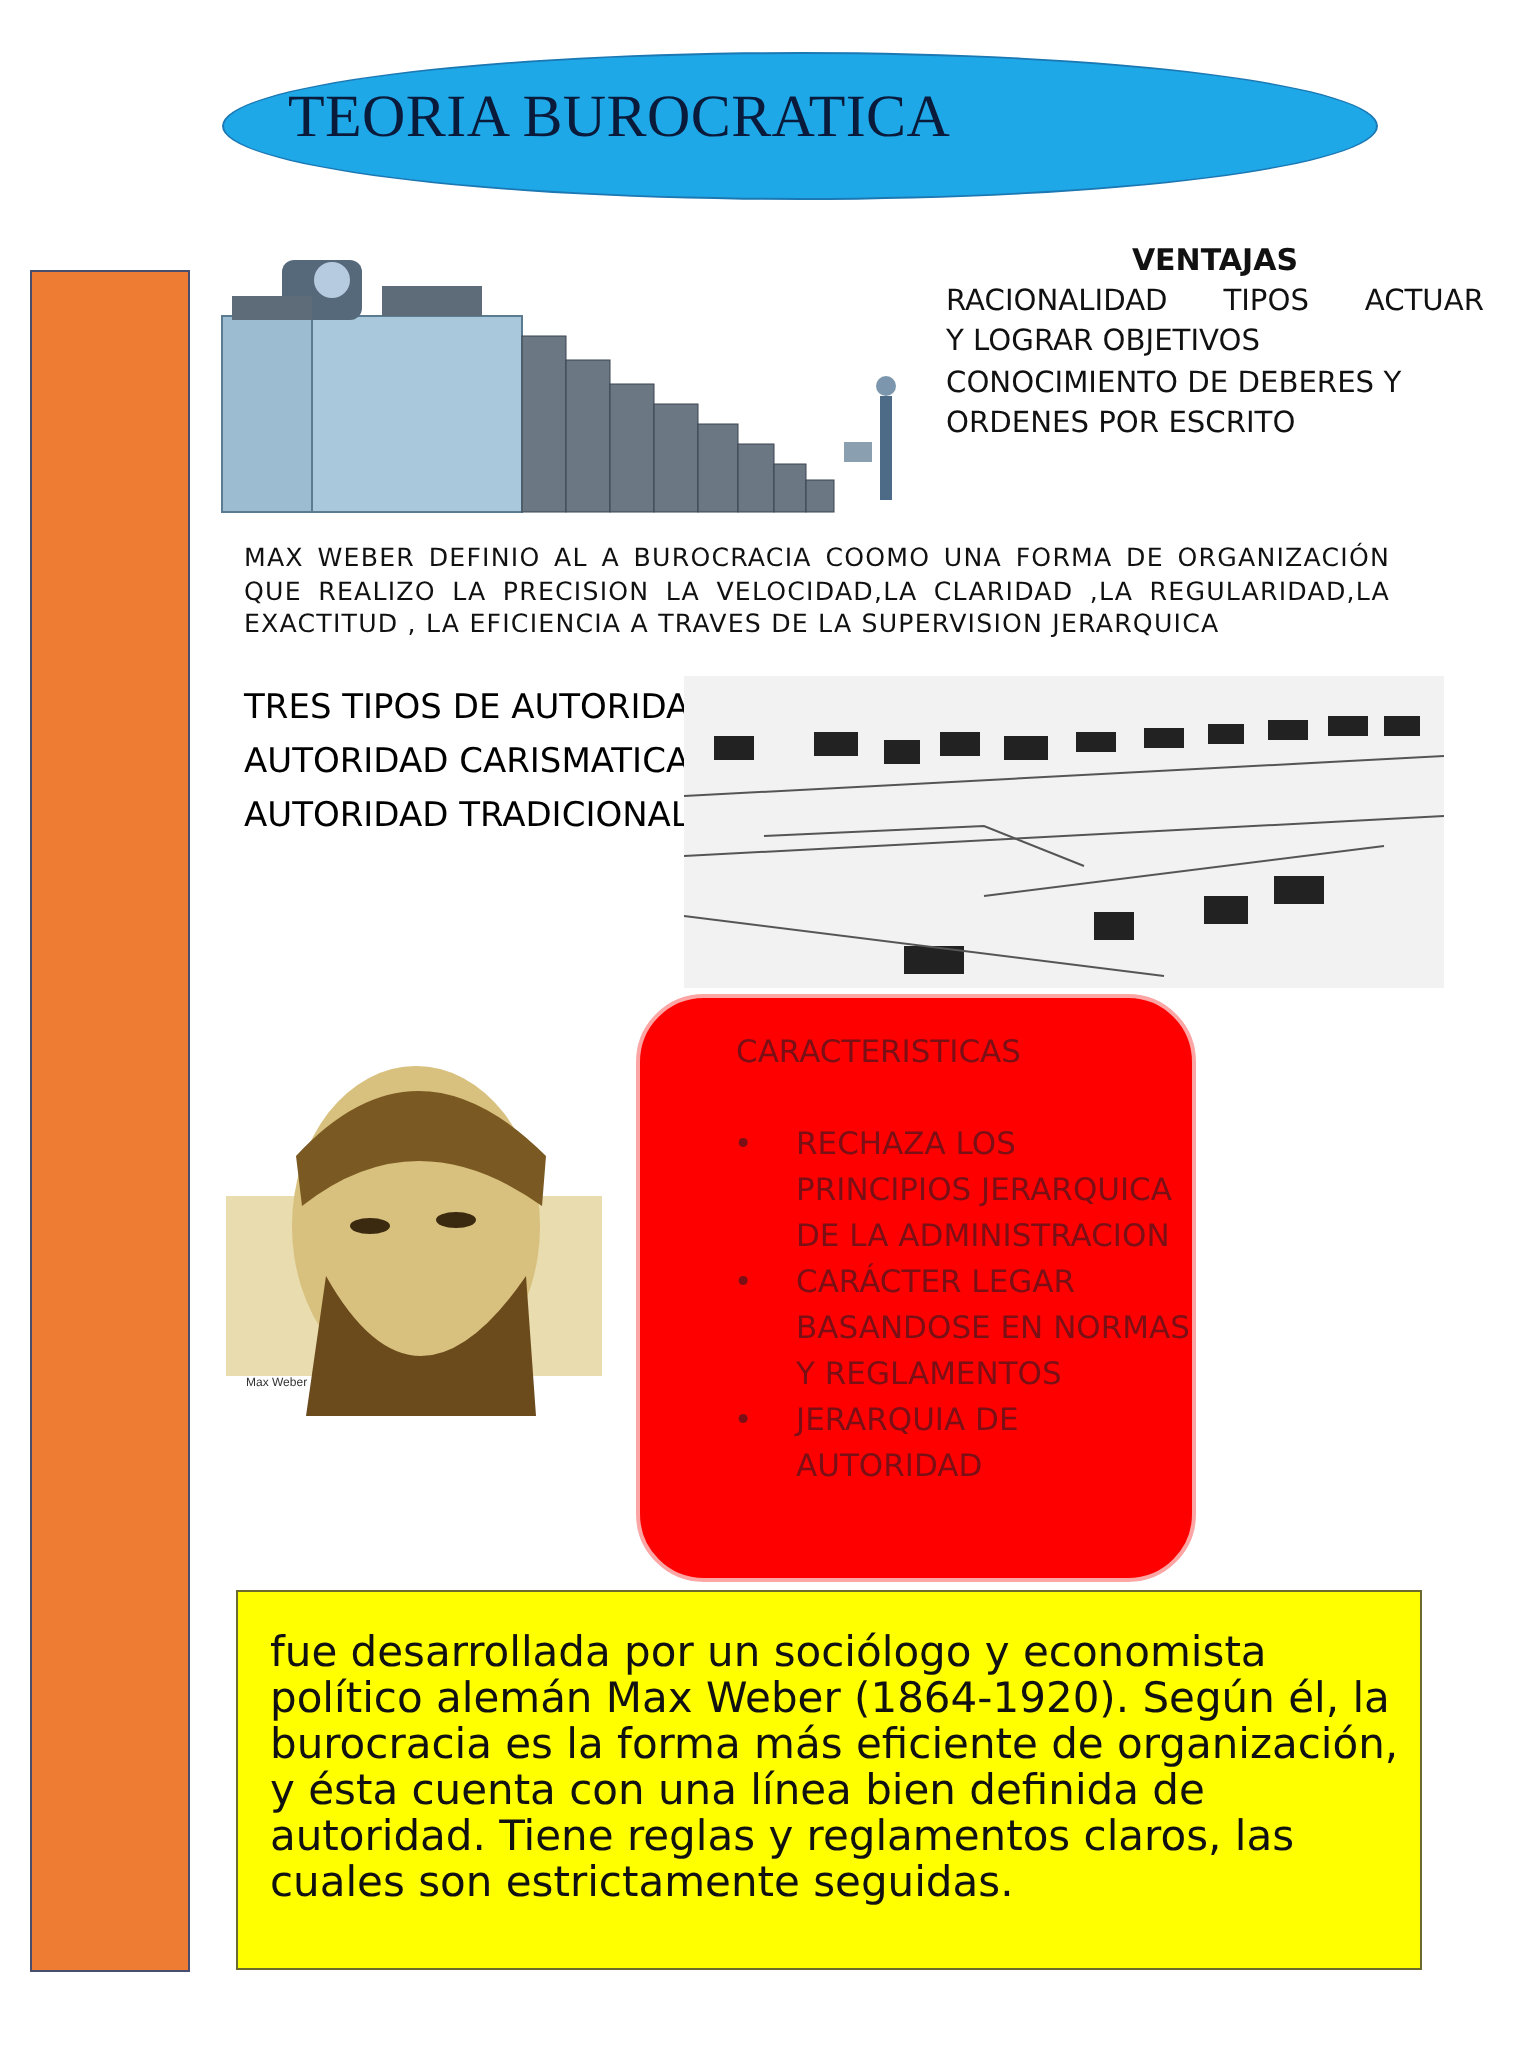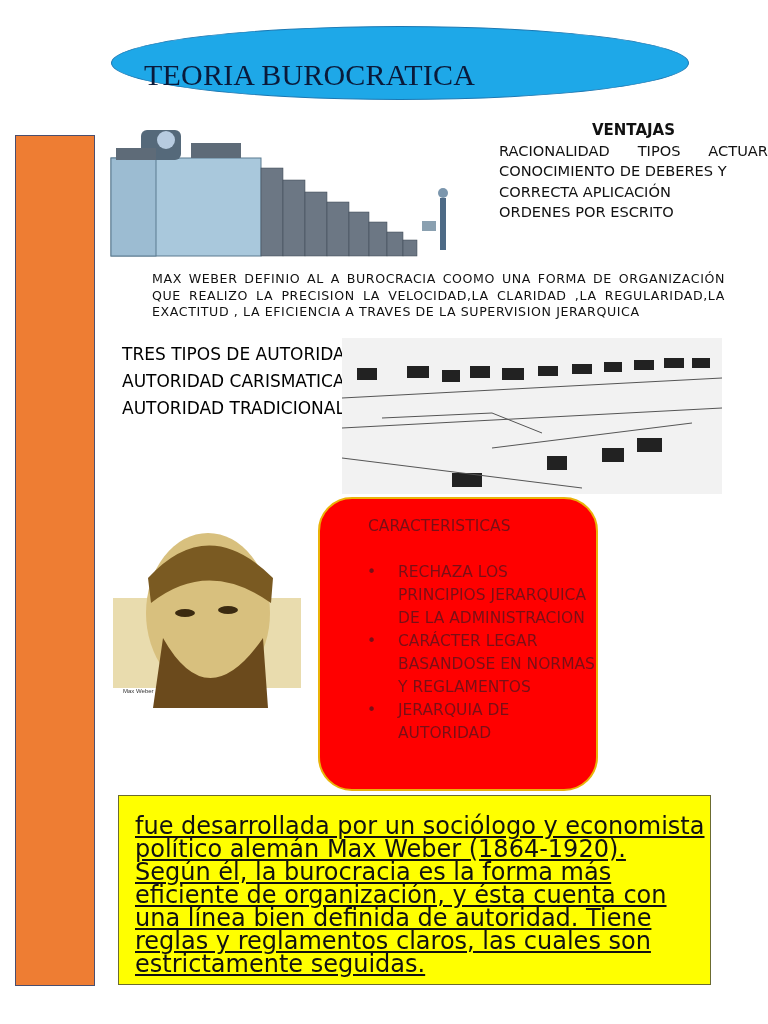--- a/index.html
+++ b/index.html
@@ -1,45 +1,45 @@
 <!DOCTYPE html>
 <html><head>
 <meta charset="utf-8">
 <style>
   html, body { margin: 0; padding: 0; }
   body { width: 768px; height: 1024px; background: #ffffff; position: relative; overflow: hidden; font-family: "DejaVu Sans", "Liberation Sans", sans-serif; color: #111; }
   .abs { position: absolute; }
 
   .title-oval { left: 111px; top: 26px; width: 578px; height: 74px; border-radius: 50%; background: #1ea8e8; border: 1.5px solid #1b78b3; box-sizing: border-box; }
-  .title-text { left: 144px; top: 42px; font-family: "Liberation Serif", "DejaVu Serif", serif; font-size: 30px; color: #0a1a3a; letter-spacing: 0.2px; white-space: nowrap; margin-top: 16px; }
+  .title-text { left: 144px; top: 42px; font-family: "Liberation Serif", "DejaVu Serif", serif; font-size: 30px; color: #0a1a3a; letter-spacing: 0.2px; white-space: nowrap; }
 
   .sidebar { left: 15px; top: 135px; width: 80px; height: 851px; background: #ee7d33; border: 1.5px solid #4a4e6e; box-sizing: border-box; }
 
   .img-stairs { left: 96px; top: 118px; width: 370px; height: 143px; background: #fff; overflow: hidden; }
-  .ventajas { left: 473px; top: 120px; width: 269px; font-size: 14.6px; line-height: 20.5px; color: #111; margin-left: 26px; }
+  .ventajas { left: 473px; top: 120px; width: 269px; font-size: 14.6px; line-height: 20.5px; color: #111; }
   .ventajas .h { text-align: center; font-weight: bold; font-size: 15px; }
   .ventajas .just { text-align: justify; text-align-last: justify; }
 
-  .weber-def { left: 122px; top: 271px; width: 573px; font-size: 12.6px; line-height: 16.5px; letter-spacing: 0.6px; text-align: justify; color: #111; margin-left: 30px; }
+  .weber-def { left: 122px; top: 271px; width: 573px; font-size: 12.6px; line-height: 16.5px; letter-spacing: 0.6px; text-align: justify; color: #111; }
 
   .tipos { left: 122px; top: 346px; font-size: 17px; color: #000000; }
   .tipos div { height: 27px; line-height: 16px; }
 
   .img-office { left: 342px; top: 338px; width: 380px; height: 156px; background: #f4f4f4; overflow: hidden; }
 
   .img-weber { left: 113px; top: 518px; width: 188px; height: 200px; overflow: hidden; background: #fff; }
 
-  .caract { left: 318px; top: 497px; width: 280px; height: 294px; background: #ff0000; border: 2px solid #eab308; border-radius: 34px; box-sizing: border-box; overflow: hidden; }
+  .caract { left: 318px; top: 497px; width: 280px; height: 294px; background: #ff0000; border: 2px solid #fca5a5; border-radius: 34px; box-sizing: border-box; overflow: hidden; }
   .caract .h { position: absolute; left: 48px; top: 18px; font-size: 15.5px; color: #7a0f16; }
   .caract ul { position: absolute; left: 0; top: 62px; margin: 0; padding: 0; list-style: none; }
   .caract li { position: relative; padding-left: 78px; font-size: 15.5px; line-height: 23px; color: #7a0f16; width: 200px; }
   .caract li .bullet { position: absolute; left: 47px; top: 0; }
 
   .yellow { left: 118px; top: 795px; width: 593px; height: 190px; background: #ffff00; border: 1.5px solid #6b6b30; box-sizing: border-box; }
-  .yellow p { position: absolute; left: 16px; top: 19px; margin: 0; width: 570px; font-size: 24px; line-height: 23px; color: #111; text-decoration: underline; }
+  .yellow p { position: absolute; left: 16px; top: 19px; margin: 0; width: 570px; font-size: 21px; line-height: 23px; color: #111; }
 </style>
 </head>
 <body>
 
 <div class="abs title-oval"></div>
 <div class="abs title-text">TEORIA BUROCRATICA</div>
 
 <div class="abs sidebar"></div>
 
 <div class="abs img-stairs">
@@ -62,22 +62,22 @@
     </g>
     <rect x="344" y="80" width="6" height="52" fill="#4d6a86"></rect>
     <circle cx="347" cy="75" r="5" fill="#7b96ad"></circle>
     <rect x="326" y="103" width="14" height="10" fill="#8aa0b0"></rect>
   </svg>
 </div>
 
 <div class="abs ventajas">
   <div class="h">VENTAJAS</div>
   <div class="just">RACIONALIDAD TIPOS ACTUAR</div>
+  <div>Y LOGRAR OBJETIVOS</div>
   <div>CONOCIMIENTO DE DEBERES Y</div>
-  <div>CORRECTA APLICACIÓN</div>
   <div>ORDENES POR ESCRITO</div>
 </div>
 
 <div class="abs weber-def">MAX WEBER DEFINIO AL A BUROCRACIA  COOMO UNA FORMA DE ORGANIZACIÓN QUE REALIZO LA PRECISION LA VELOCIDAD,LA CLARIDAD ,LA REGULARIDAD,LA EXACTITUD , LA EFICIENCIA A TRAVES DE LA SUPERVISION JERARQUICA</div>
 
 <div class="abs tipos">
   <div>TRES TIPOS DE AUTORIDAD:</div>
   <div>AUTORIDAD CARISMATICA</div>
   <div>AUTORIDAD TRADICIONAL</div>
 </div>

